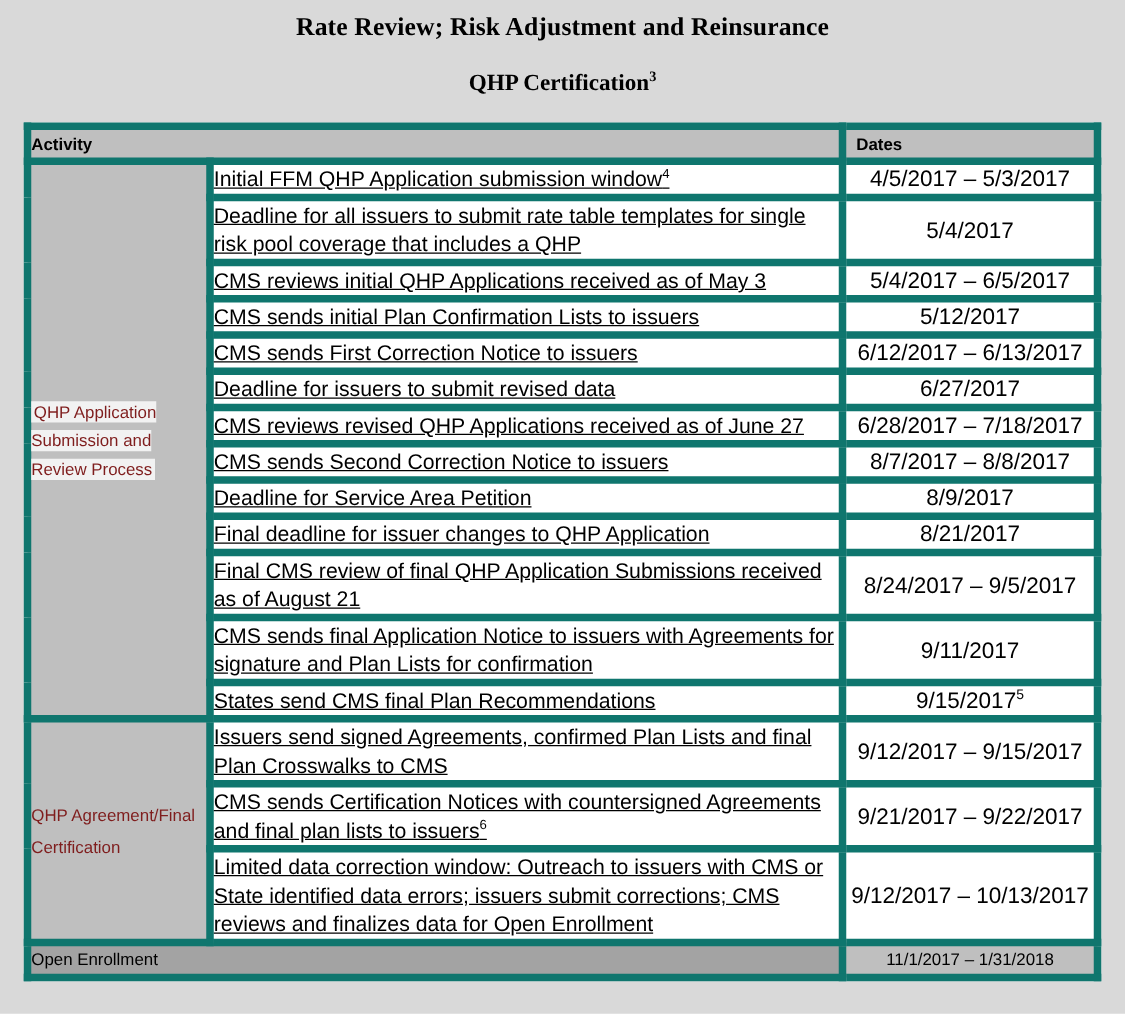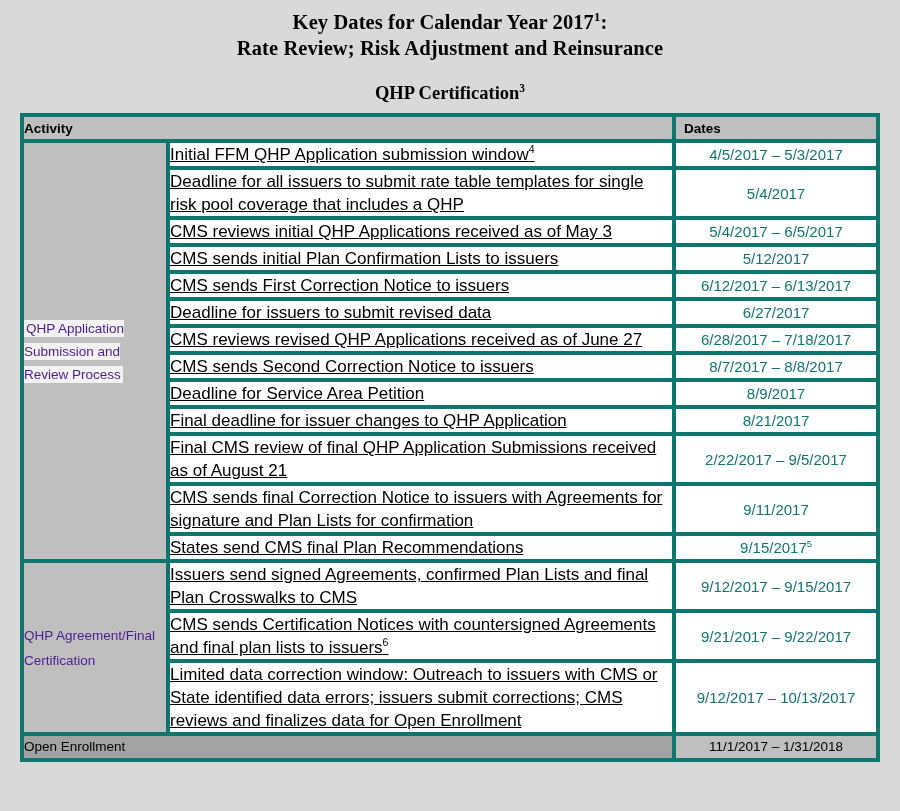--- a/index.html
+++ b/index.html
@@ -40,32 +40,32 @@
     font-size: 0.62em;
     vertical-align: super;
     line-height: 0;
   }
   .section-title {
     text-align: center;
     font-family: "Liberation Serif", serif;
     font-weight: bold;
     font-size: 18.5px;
     margin-top: 22px;
-    margin-bottom: 9px;
+    margin-bottom: 20px;
   }
   table.main {
     border-collapse: collapse;
     table-layout: fixed;
     width: 856px;
     margin: 0 auto;
     background: #fff;
     border: 1px solid #2b2b2b;
   }
   table.main td, table.main th {
-    border: 4px solid #0f766e;
+    border: 6px solid #0f766e;
     padding: 0;
     vertical-align: middle;
   }
   .hdr-row th {
     background: #bfbfbf;
     border: 1px solid #2b2b2b;
     border-bottom: 1px solid #2b2b2b;
     font-size: 13.5px;
     font-weight: bold;
     text-align: left;
@@ -77,46 +77,46 @@
     padding-left: 8px;
   }
   .cat-cell {
     background: #bfbfbf;
     border-left: 1px solid #2b2b2b;
     border-right: 1px solid #7a7a7a;
     font-size: 13.5px;
     vertical-align: top;
     padding: 8px 6px 6px 7px;
     line-height: 23px;
-    color: #4c1d95;
+    color: #7f1d1d;
   }
   .cat-cell .catbox {
     background: #f2f2f2;
     display: inline;
     padding: 1px 2px;
   }
   .cat-cell.mid {
     vertical-align: middle;
     padding-top: 0;
     line-height: 25px;
   }
   .act-cell {
     font-size: 17px;
     padding: 4px 8px 5px 9px;
     line-height: 23px;
     color: #000;
     background: #fff;
     text-decoration: underline;
   }
   .date-cell {
-    font-size: 15px;
+    font-size: 18px;
     text-align: center;
     padding: 4px 6px 5px 6px;
     line-height: 23px;
-    color: #0f766e;
+    color: #000000;
     background: #fff;
     white-space: nowrap;
   }
   .oe-cell {
     background: #a3a3a3;
     font-size: 13.5px;
     padding: 4px 6px 5px 7px;
     line-height: 22px;
     border-left: 1px solid #2b2b2b;
     border-bottom: 1px solid #2b2b2b;
@@ -136,23 +136,20 @@
   .col-cat { width: 146px; }
   .col-act { width: 506px; }
   .col-date { width: 204px; }
 </style>
 </head>
 <body>
 
 <div class="page">
 
   <div class="title-block">
-    <div class="title-line">
-      <span>Key Dates for Calendar Year 2017</span><sup>1</sup><span>:</span>
-    </div>
     <div class="title-line">
       <span>Rate Review; Risk Adjustment and Reinsurance</span>
     </div>
   </div>
 
   <div class="section-title">
     <span>QHP Certification</span><sup>3</sup>
   </div>
 
   <table class="main">
@@ -203,24 +200,24 @@
       <tr>
         <td class="act-cell"><span>Deadline for Service Area Petition</span><sup></sup></td>
         <td class="date-cell"><span>8/9/2017</span><sup></sup></td>
       </tr>
       <tr>
         <td class="act-cell"><span>Final deadline for issuer changes to QHP Application</span><sup></sup></td>
         <td class="date-cell"><span>8/21/2017</span><sup></sup></td>
       </tr>
       <tr>
         <td class="act-cell"><span>Final CMS review of final QHP Application Submissions received as of August 21</span><sup></sup></td>
-        <td class="date-cell"><span>2/22/2017 – 9/5/2017</span><sup></sup></td>
-      </tr>
-      <tr>
-        <td class="act-cell"><span>CMS sends final Correction Notice to issuers with Agreements for signature and Plan Lists for confirmation</span><sup></sup></td>
+        <td class="date-cell"><span>8/24/2017 – 9/5/2017</span><sup></sup></td>
+      </tr>
+      <tr>
+        <td class="act-cell"><span>CMS sends final Application Notice to issuers with Agreements for signature and Plan Lists for confirmation</span><sup></sup></td>
         <td class="date-cell"><span>9/11/2017</span><sup></sup></td>
       </tr>
       <tr>
         <td class="act-cell"><span>States send CMS final Plan Recommendations</span><sup></sup></td>
         <td class="date-cell"><span>9/15/2017</span><sup>5</sup></td>
       </tr>
 
       <tr>
         <td class="cat-cell mid" rowspan="3"><span>QHP Agreement/Final Certification</span></td>
         <td class="act-cell"><span>Issuers send signed Agreements, confirmed Plan Lists and final Plan Crosswalks to CMS</span><sup></sup></td>

